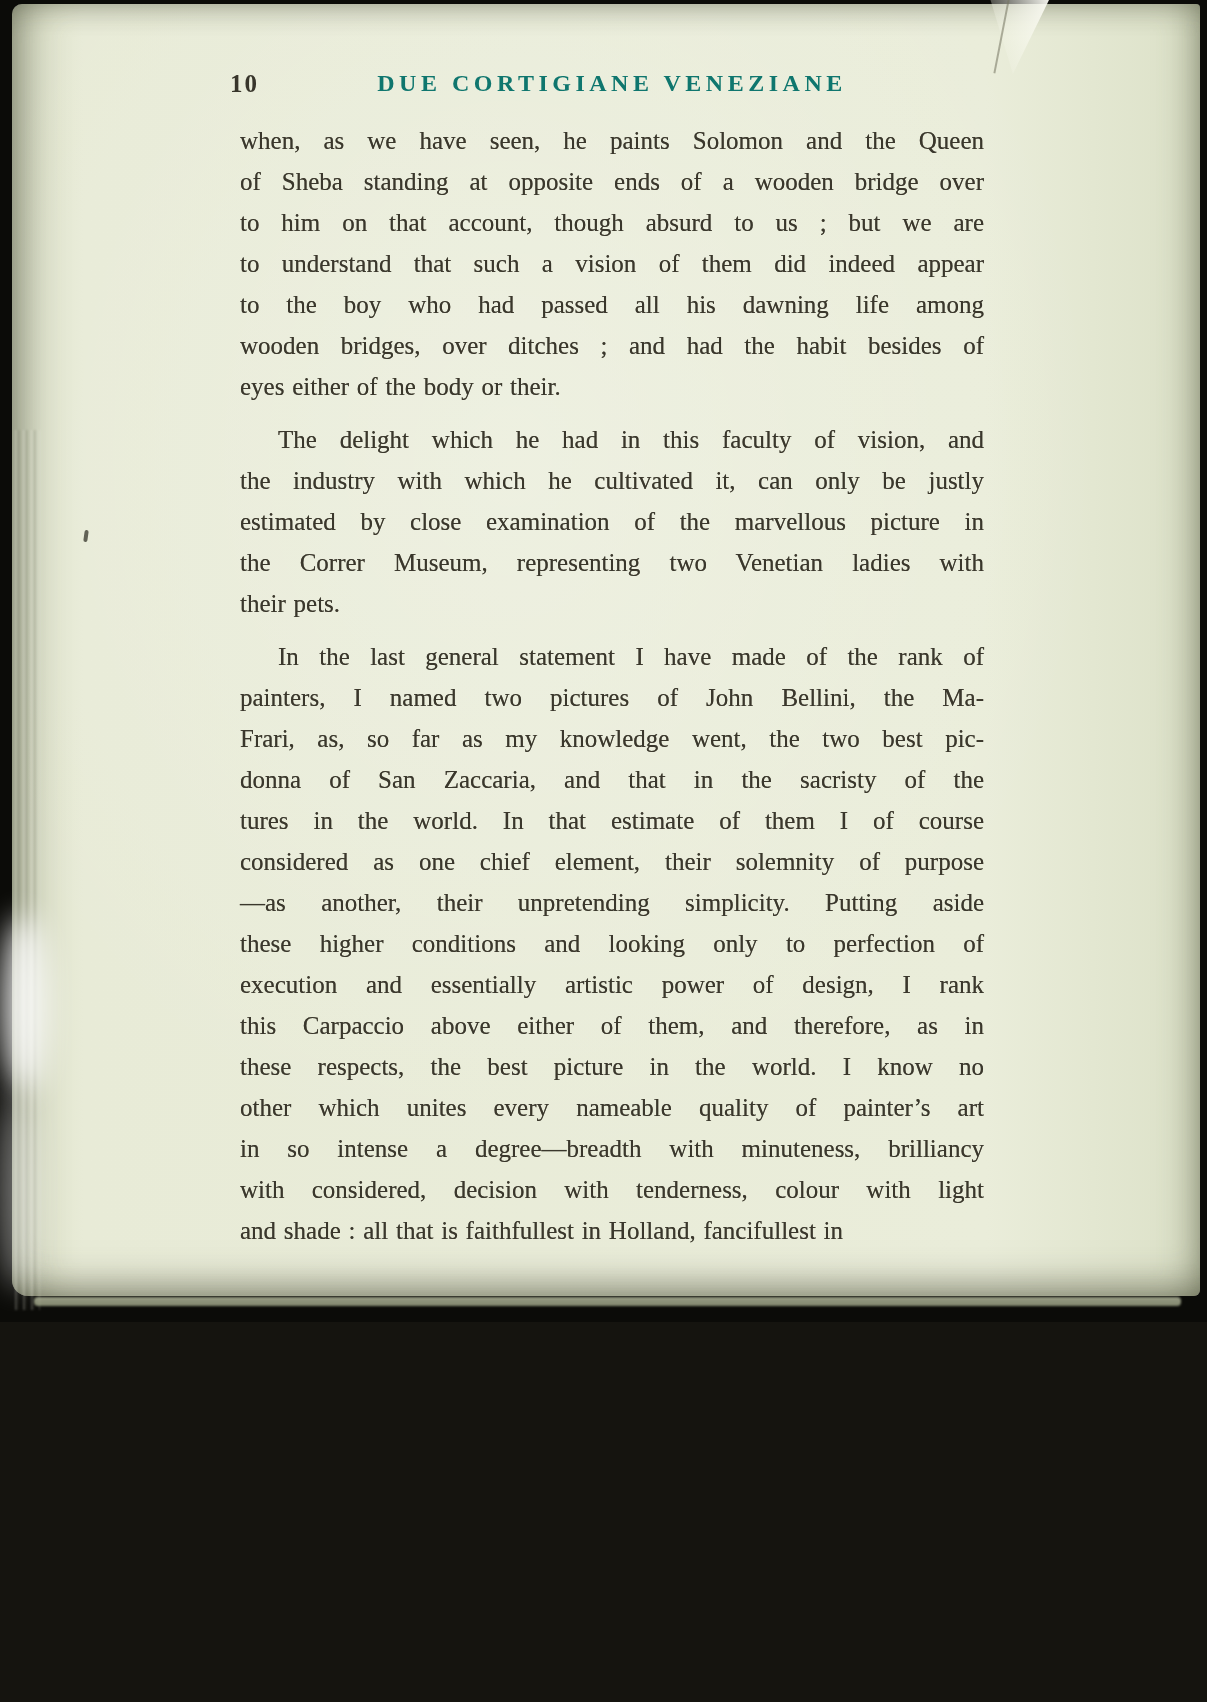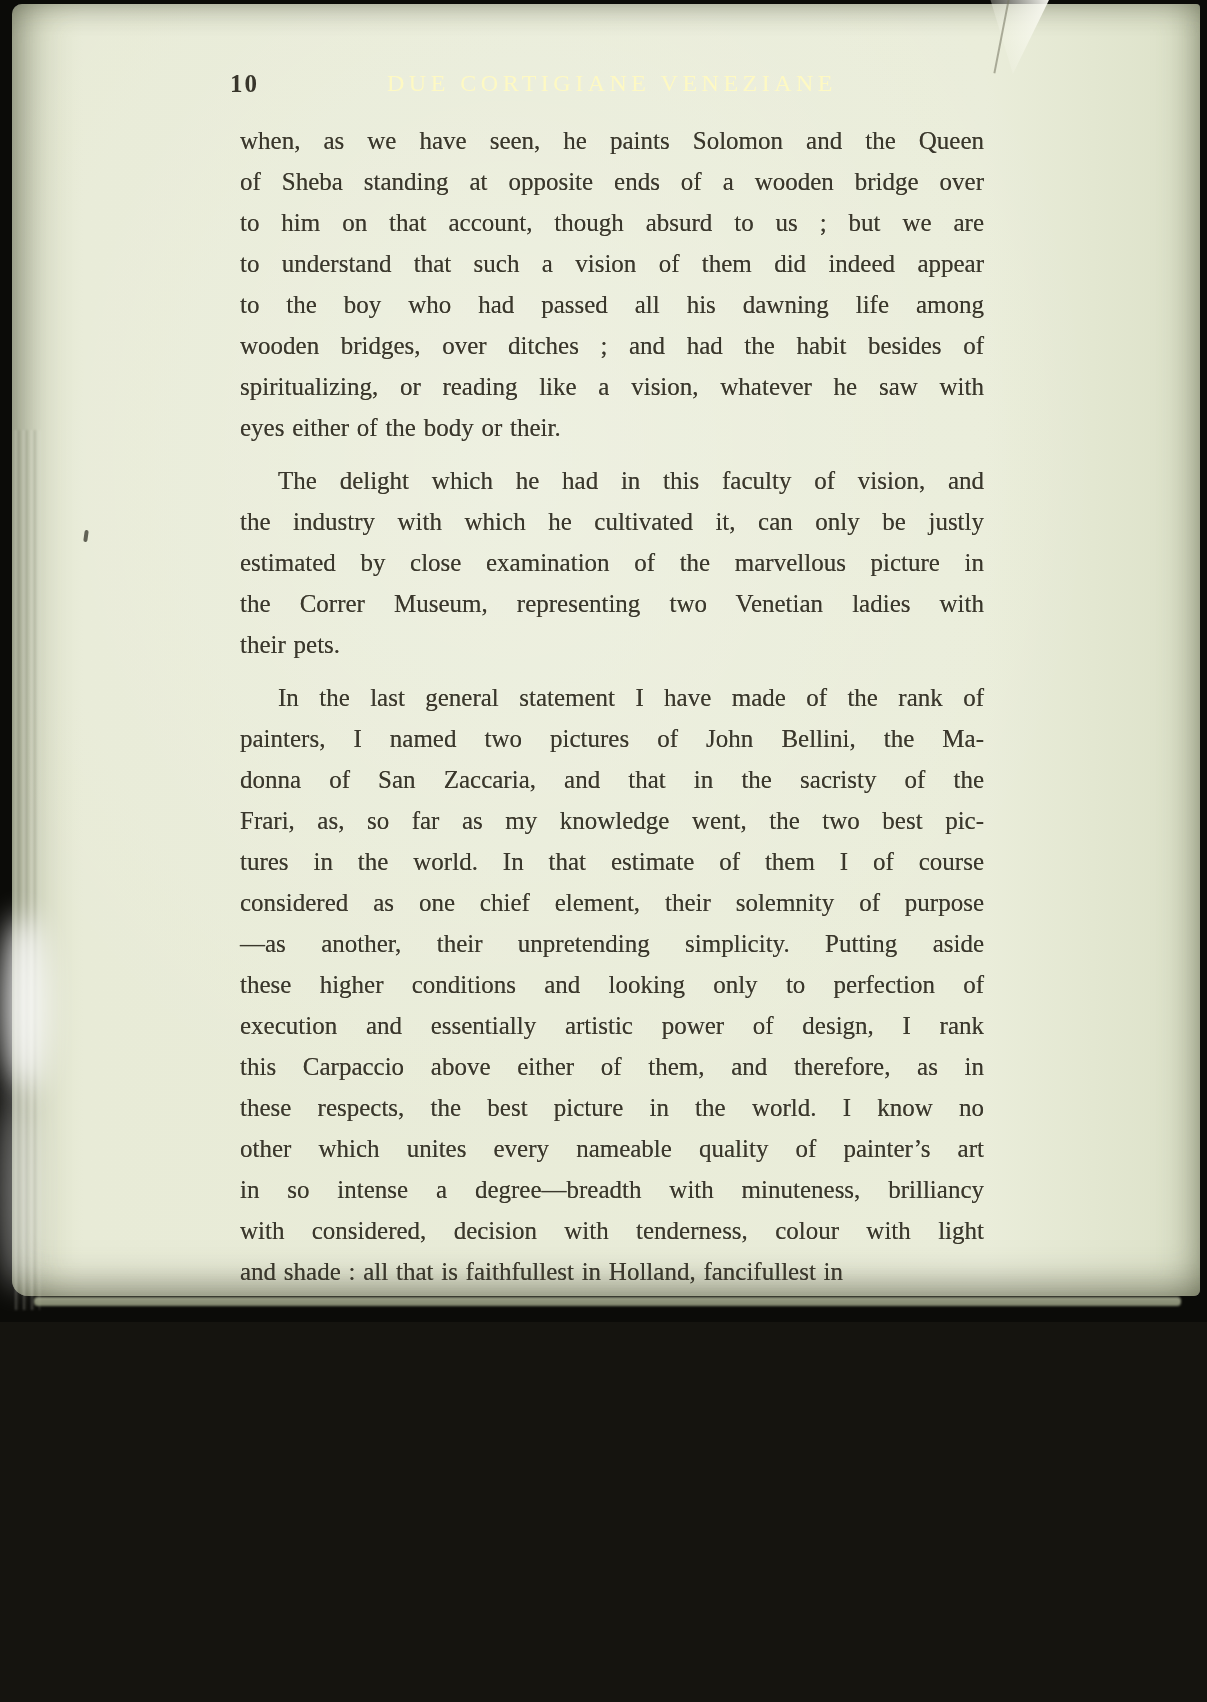--- a/index.html
+++ b/index.html
@@ -106,24 +106,24 @@
     font-size: 25px;
     font-weight: bold;
     letter-spacing: 2px;
     color: #38352b;
   }
   .running-title {
     position: absolute;
     left: 50%; top: 6px;
     transform: translateX(-50%);
     font-size: 24px;
-    font-weight: normal;
+    font-weight: bold;
     letter-spacing: 4.5px;
     white-space: nowrap;
-    color: #fef9c3;
+    color: #0f766e;
   }
   .paragraph { margin: 12px; }
   .line {
     font-size: 25px;
     line-height: 41px;
     text-align: justify;
     text-align-last: justify;
     word-spacing: 1.5px;
     text-shadow: 0 0 0.6px rgba(55,52,38,0.65);
   }
@@ -149,35 +149,34 @@
       <span class="running-title">DUE CORTIGIANE VENEZIANE</span>
     </div>
     <div>
         <div class="paragraph">
           <div class="line">when, as we have seen, he paints Solomon and the Queen</div>
           <div class="line">of Sheba standing at opposite ends of a wooden bridge over</div>
           <div class="line">to him on that account, though absurd to us ; but we are</div>
           <div class="line">to understand that such a vision of them did indeed appear</div>
           <div class="line">to the boy who had passed all his dawning life among</div>
           <div class="line">wooden bridges, over ditches ; and had the habit besides of</div>
-          <div class="line">spiritualizing, or reading like a vision, whatever he saw with</div>
           <div class="line last">eyes either of the body or their.</div>
         </div>
         <div class="paragraph">
           <div class="line indent">The delight which he had in this faculty of vision, and</div>
           <div class="line">the industry with which he cultivated it, can only be justly</div>
           <div class="line">estimated by close examination of the marvellous picture in</div>
           <div class="line">the Correr Museum, representing two Venetian ladies with</div>
           <div class="line last">their pets.</div>
         </div>
         <div class="paragraph">
           <div class="line indent">In the last general statement I have made of the rank of</div>
           <div class="line">painters, I named two pictures of John Bellini, the Ma-</div>
+          <div class="line">Frari, as, so far as my knowledge went, the two best pic-</div>
           <div class="line">donna of San Zaccaria, and that in the sacristy of the</div>
-          <div class="line">Frari, as, so far as my knowledge went, the two best pic-</div>
           <div class="line">tures in the world.  In that estimate of them I of course</div>
           <div class="line">considered as one chief element, their solemnity of purpose</div>
           <div class="line">—as another, their unpretending simplicity.  Putting aside</div>
           <div class="line">these higher conditions and looking only to perfection of</div>
           <div class="line">execution and essentially artistic power of design, I rank</div>
           <div class="line">this Carpaccio above either of them, and therefore, as in</div>
           <div class="line">these respects, the best picture in the world.  I know no</div>
           <div class="line">other which unites every nameable quality of painter’s art</div>
           <div class="line">in so intense a degree—breadth with minuteness, brilliancy</div>
           <div class="line">with considered, decision with tenderness, colour with light</div>

